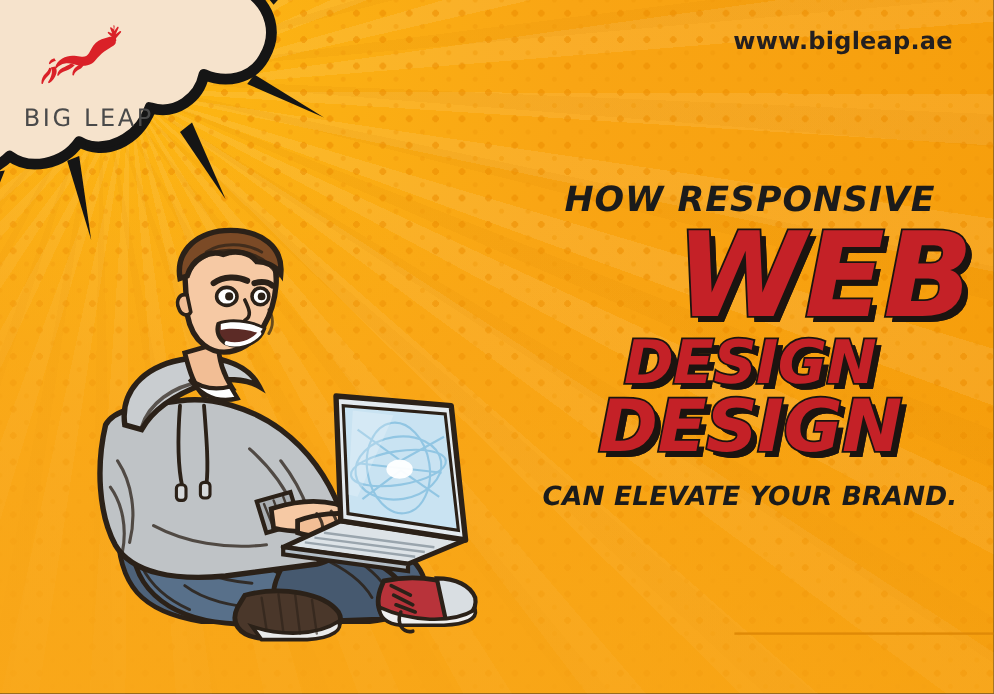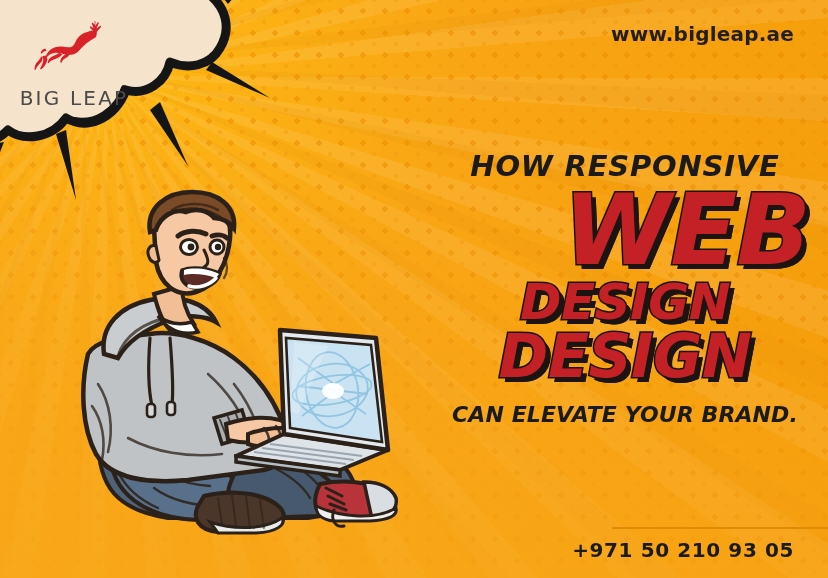--- a/index.html
+++ b/index.html
@@ -406,15 +406,14 @@
 
   <div class="headline">
     <div class="kicker">HOW RESPONSIVE</div>
     <div class="big-red line-web">WEB</div>
     <div class="big-red line-design">DESIGN</div>
     <div class="big-red line-service">DESIGN</div>
     <div class="subline">CAN ELEVATE YOUR BRAND.</div>
   </div>
 
   <div class="phone-rule"></div>
-  <div class="phone-number">+971 50 210 93 05</div>
 
 </div>
 
 </body></html>

